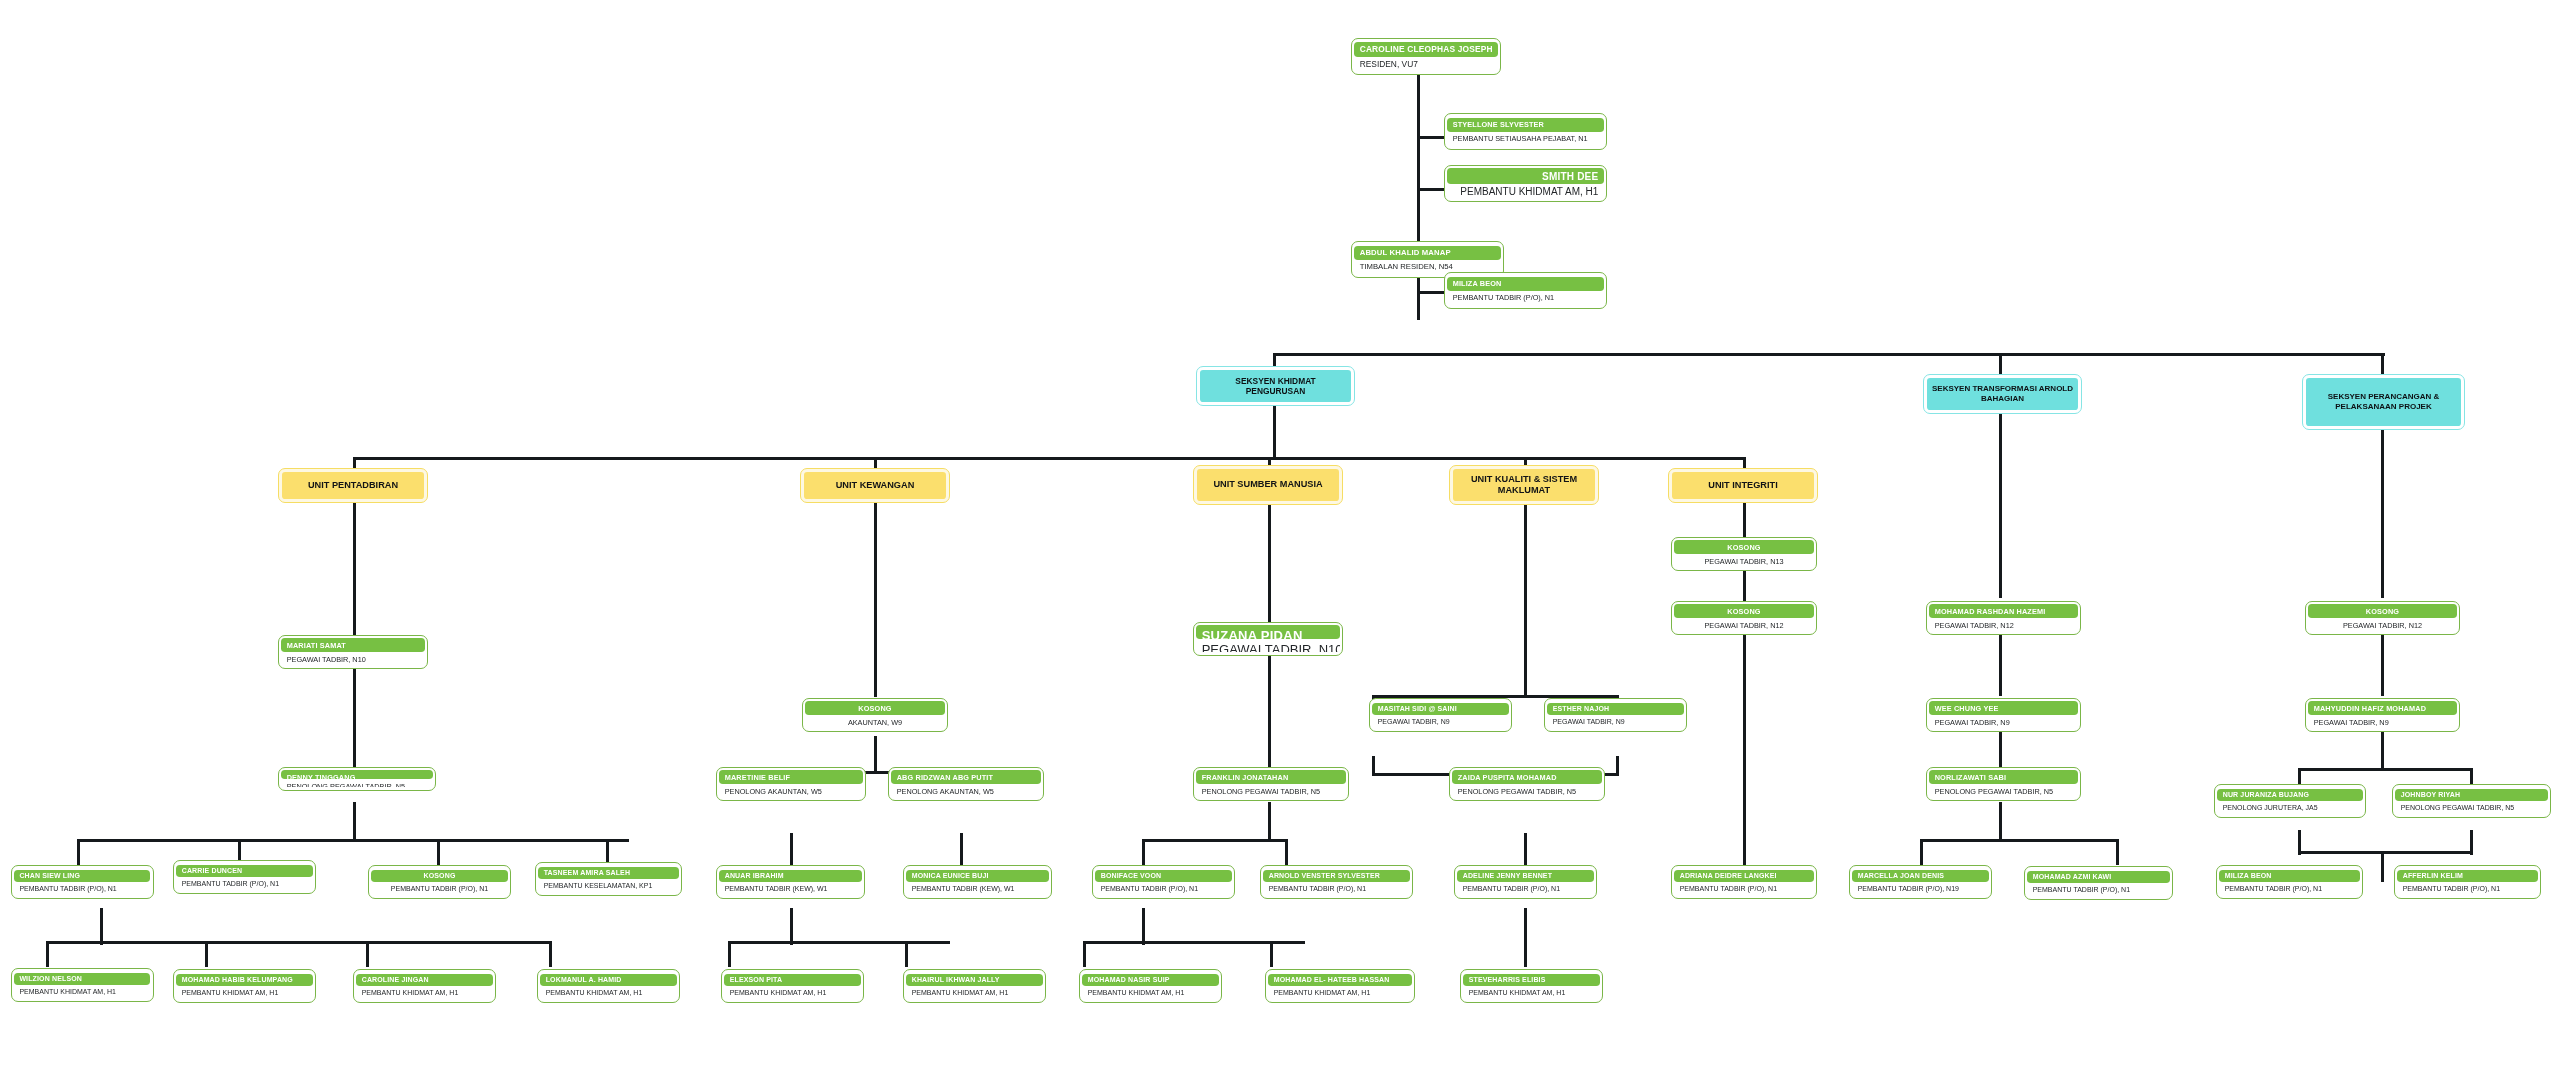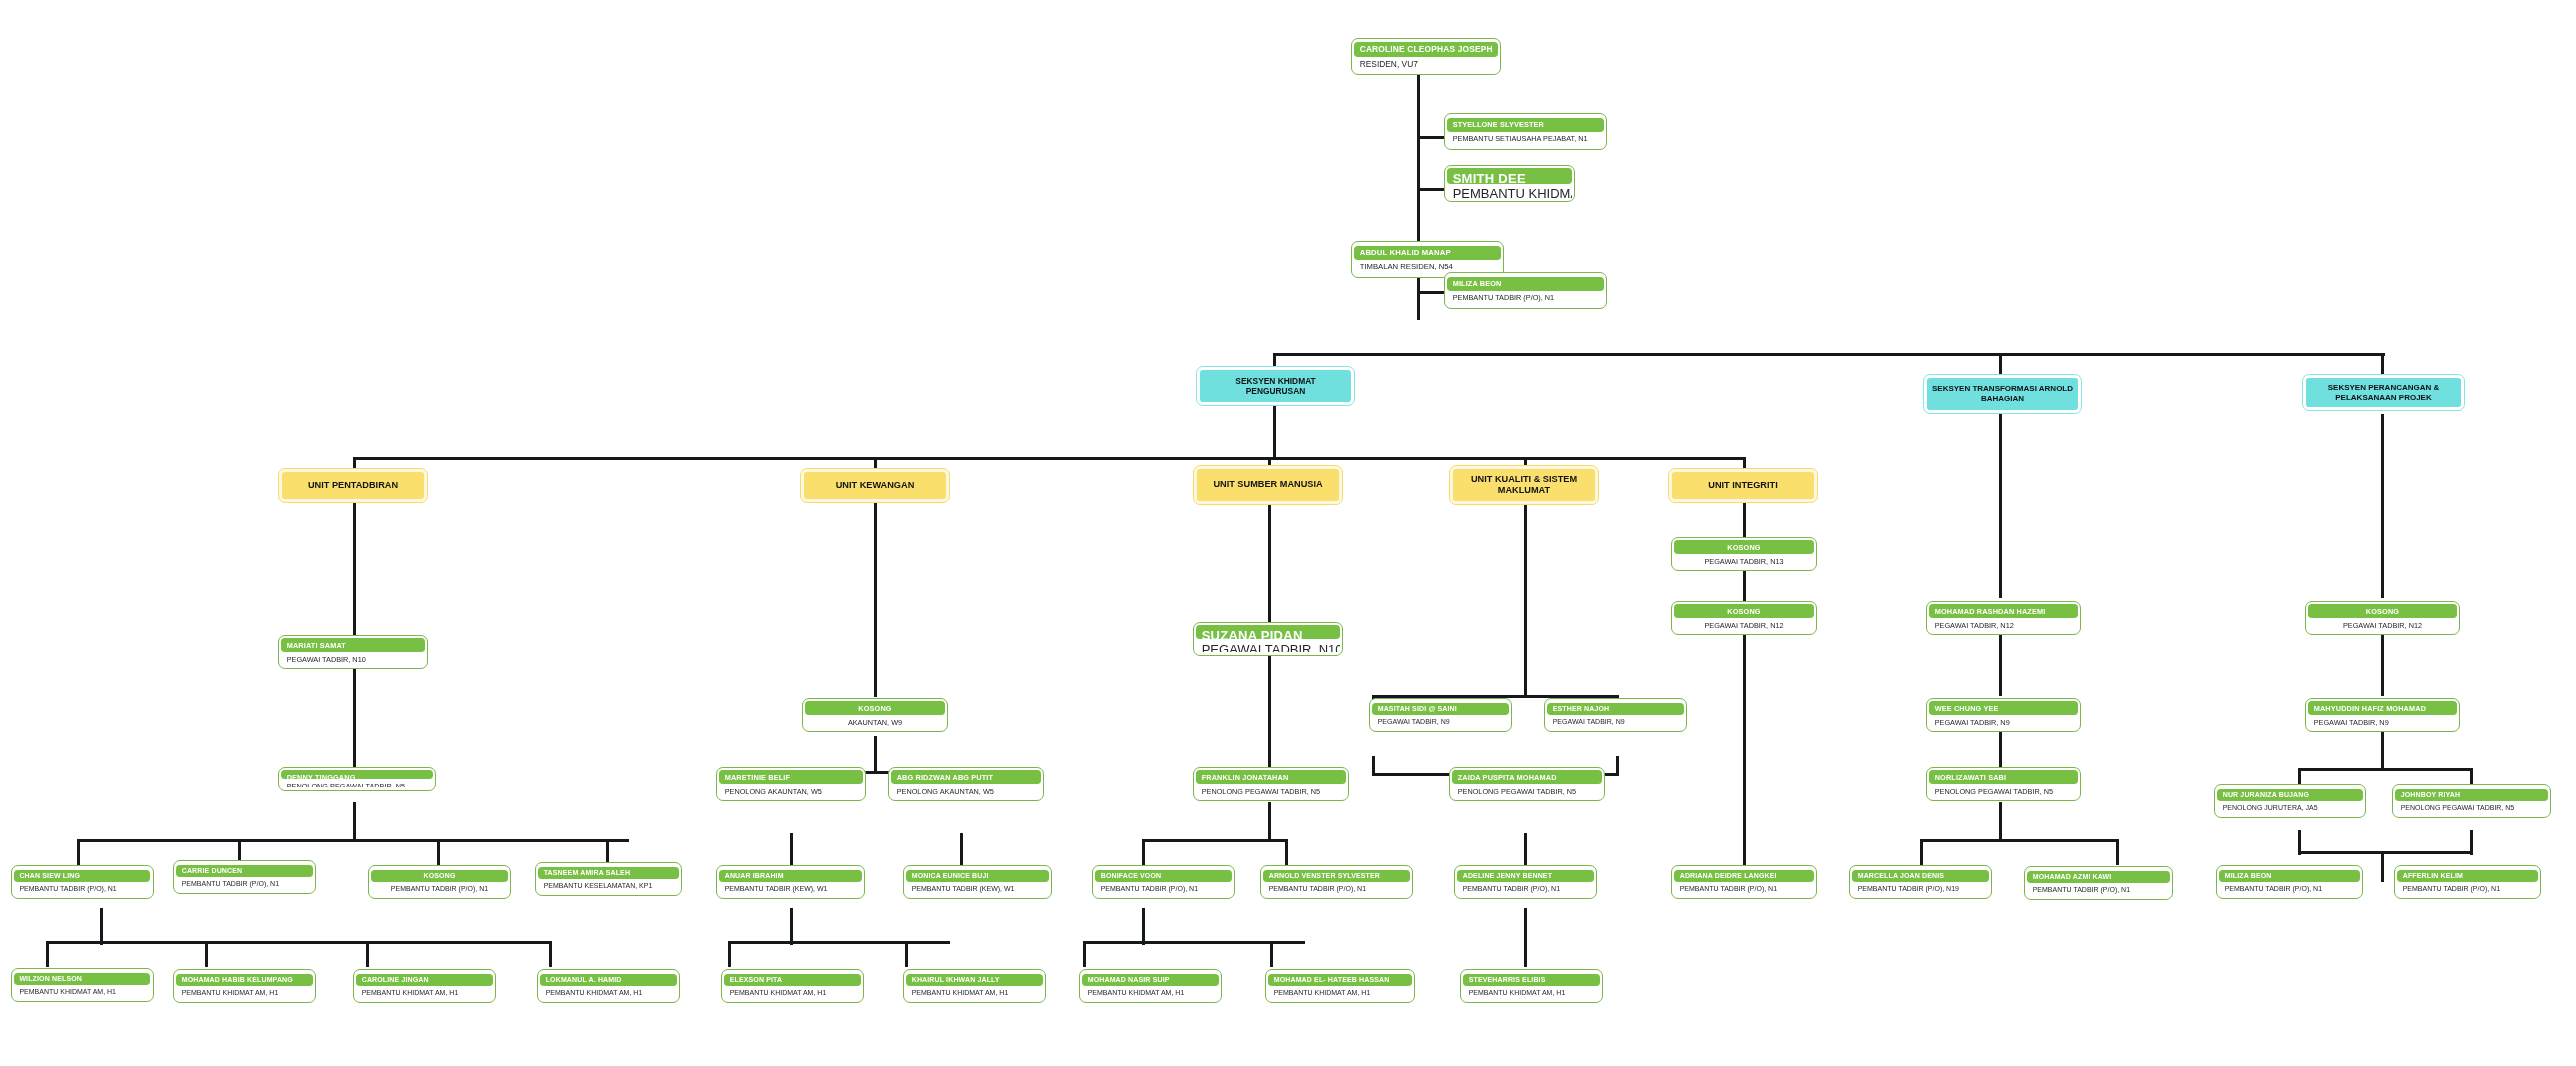--- a/index.html
+++ b/index.html
@@ -180,42 +180,42 @@
   <div class="node" style="left:1351px; top:38px; width:150px; height:37px; font-size:8.4px;">
     <span class="nm">CAROLINE CLEOPHAS JOSEPH</span>
     <span class="ps">RESIDEN, VU7</span>
   </div>
 
   <div class="node" style="left:1444px; top:113px; width:163px; height:37px; font-size:7.3px;">
     <span class="nm">STYELLONE SLYVESTER</span>
     <span class="ps">PEMBANTU SETIAUSAHA PEJABAT, N1</span>
   </div>
 
-  <div class="node" style="left:1444px; top:165px; width:131px; height:37px; font-size:13px;">
+  <div class="node" style="left:1444px; top:165px; width:163px; height:37px; font-size:10px;text-align:right;">
     <span class="nm">SMITH DEE</span>
     <span class="ps">PEMBANTU KHIDMAT AM, H1</span>
   </div>
 
   <div class="node" style="left:1351px; top:221px; width:153px; height:37px; font-size:7.7px;margin-top:20px;">
     <span class="nm">ABDUL KHALID MANAP</span>
     <span class="ps">TIMBALAN RESIDEN, N54</span>
   </div>
 
   <div class="node" style="left:1444px; top:272px; width:163px; height:37px; font-size:7.3px;">
     <span class="nm">MILIZA BEON</span>
     <span class="ps">PEMBANTU TADBIR (P/O), N1</span>
   </div>
 
   <div class="sect" style="left:1196px; top:366px; width:159px; height:40px; font-size:8.4px;">
     <span class="lbl">SEKSYEN KHIDMAT PENGURUSAN</span>
   </div>
   <div class="sect" style="left:1923px; top:374px; width:159px; height:40px; font-size:8px;">
     <span class="lbl">SEKSYEN TRANSFORMASI ARNOLD BAHAGIAN</span>
   </div>
-  <div class="sect" style="left:2302px; top:374px; width:163px; height:37px; font-size:8px;">
+  <div class="sect" style="left:2302px; top:374px; width:163px; height:56px; font-size:8px;">
     <span class="lbl">SEKSYEN PERANCANGAN &amp; PELAKSANAAN PROJEK</span>
   </div>
 
   <div class="unit" style="left:278px; top:468px; width:150px; height:35px; font-size:9.2px;">
     <span class="lbl">UNIT PENTADBIRAN</span>
   </div>
   <div class="unit" style="left:800px; top:468px; width:150px; height:35px; font-size:9.2px;">
     <span class="lbl">UNIT KEWANGAN</span>
   </div>
   <div class="unit" style="left:1193px; top:465px; width:150px; height:40px; font-size:9.2px;">

